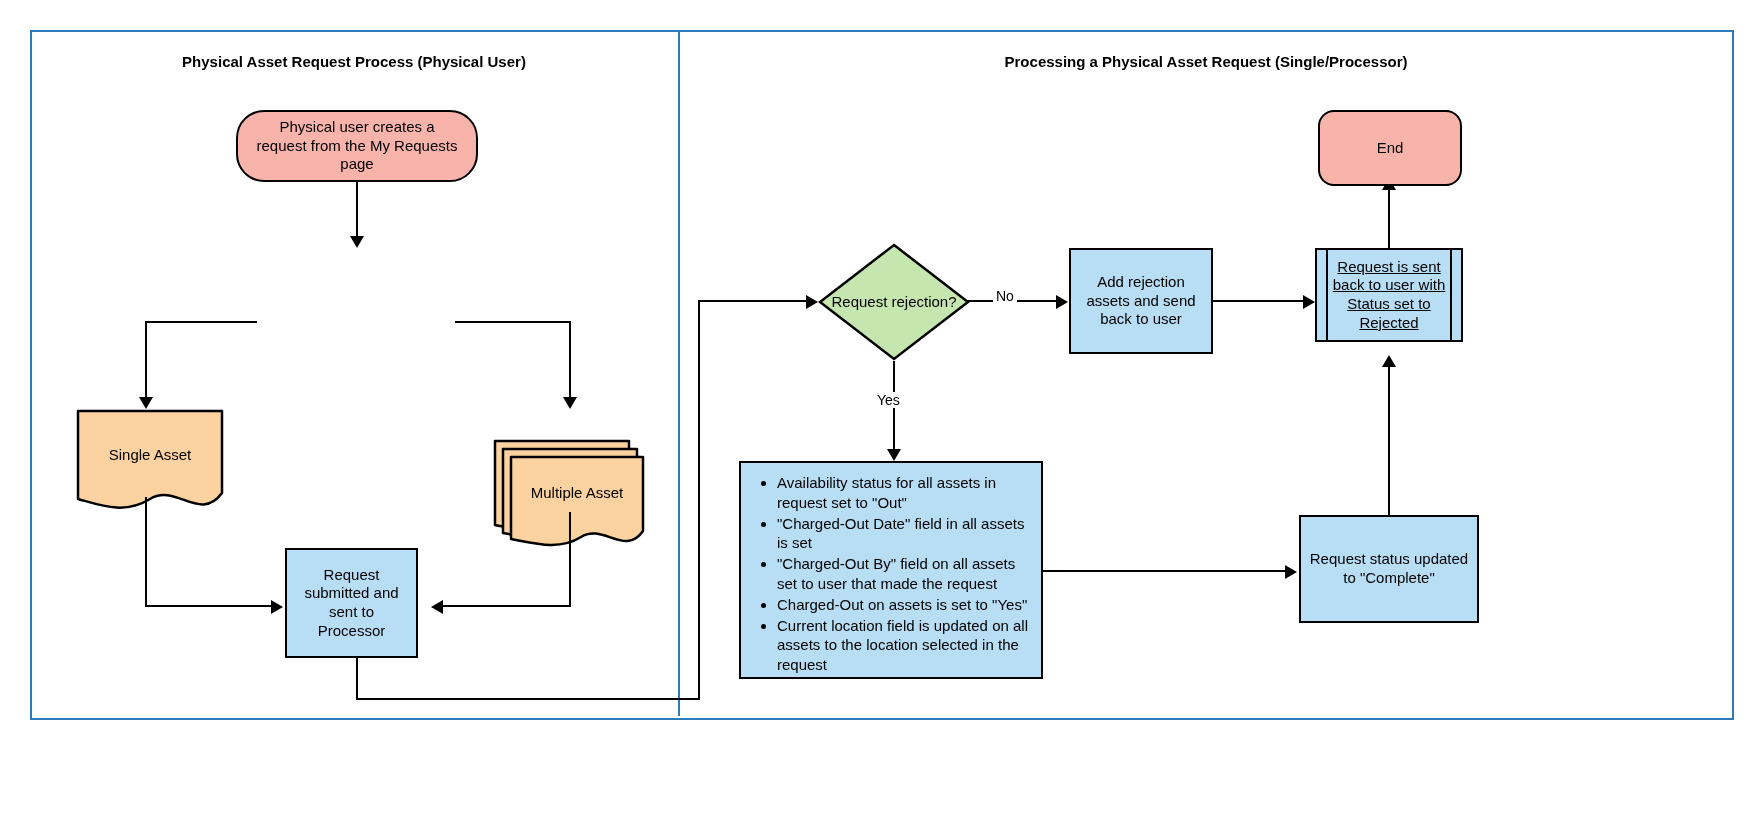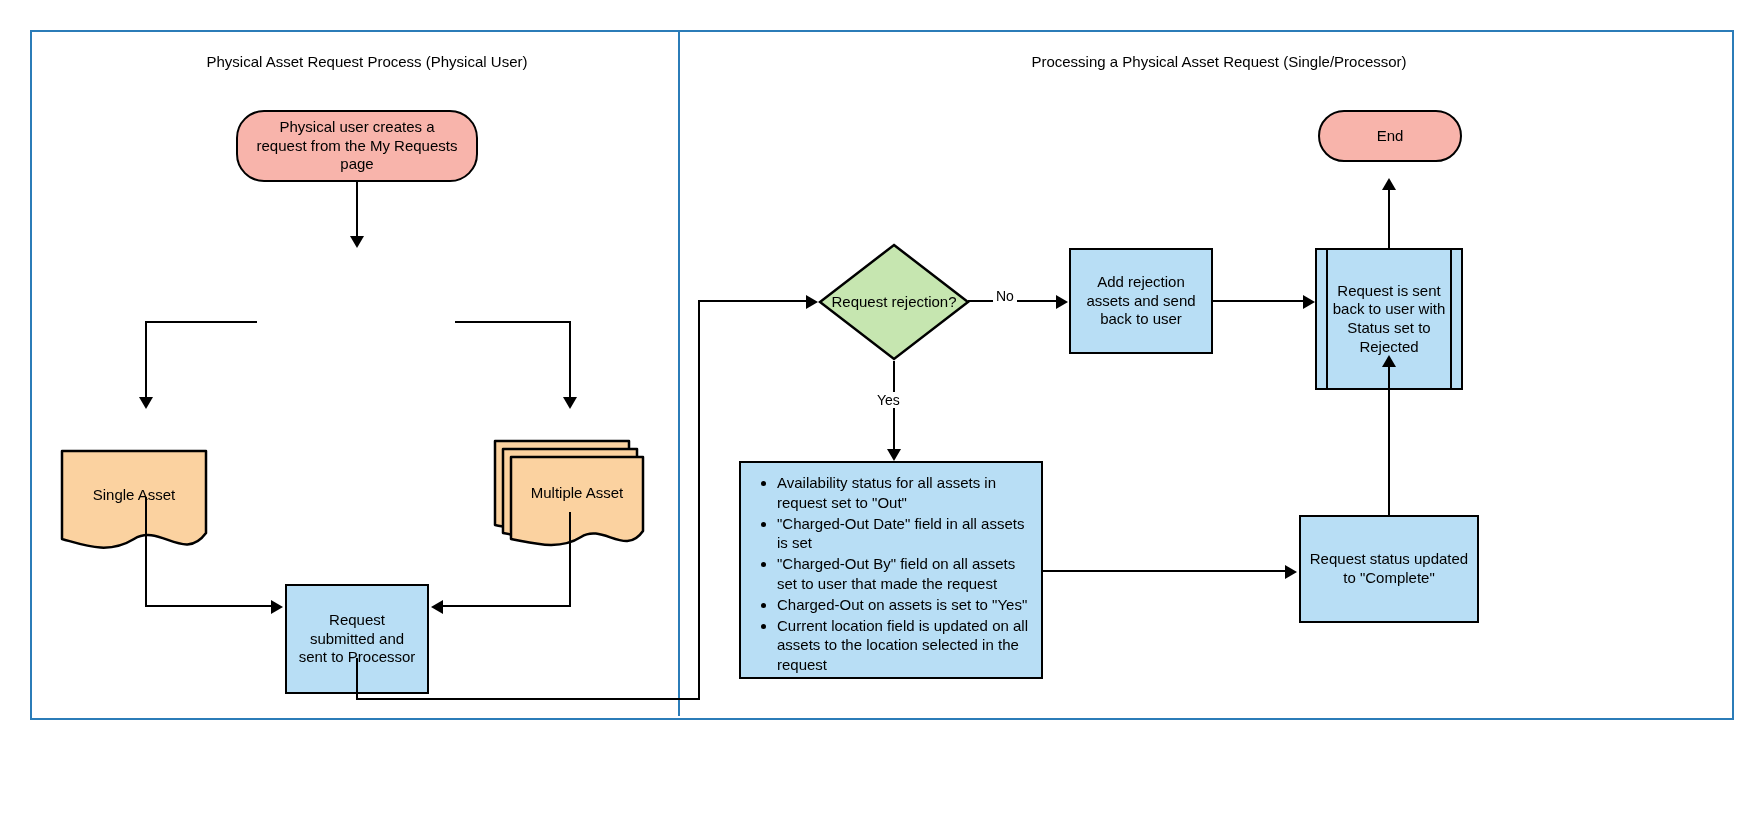--- a/index.html
+++ b/index.html
@@ -2,22 +2,22 @@
 <html><head>
 <meta charset="utf-8">
 <style>
   html,body{margin:0;padding:0;background:#ffffff;}
   body{width:1760px;height:840px;font-family:"Liberation Sans",sans-serif;}
   #stage{position:relative;width:1760px;height:840px;overflow:hidden;background:#fff;}
 
   .pool{position:absolute;border:2px solid #2b7cb8;background:transparent;}
   .lane-divider{position:absolute;width:2px;background:#2b7cb8;}
 
-  .lane-title{position:absolute;font-weight:normal;font-size:15px;color:#000;
-              text-align:center;white-space:nowrap;margin-left:13px;}
+  .lane-title{position:absolute;font-weight:bold;font-size:15px;color:#000;
+              text-align:center;white-space:nowrap;}
 
   .node{position:absolute;box-sizing:border-box;display:flex;align-items:center;
         justify-content:center;text-align:center;color:#000;font-size:15px;
         line-height:1.25;}
 
   .terminator{border:2px solid #000;background:#f8b4ab;border-radius:28px;}
   .process{border:2px solid #000;background:#b8def5;}
   .decision-wrap{position:absolute;}
   .decision-wrap svg{position:absolute;left:0;top:0;}
   .decision-label{position:absolute;left:0;top:0;width:100%;height:100%;
@@ -71,21 +71,21 @@
 
 
   <div class="edge h" style="left:145px;top:321px;width:112px;"></div>
   <div class="edge v" style="left:145px;top:321px;height:84px;"></div>
   <div class="arrow down" style="left:139px;top:397px;"></div>
 
   <div class="edge h" style="left:455px;top:321px;width:116px;"></div>
   <div class="edge v" style="left:569px;top:321px;height:84px;"></div>
   <div class="arrow down" style="left:563px;top:397px;"></div>
 
-  <div class="doc-wrap" style="left:60px;top:409px;width:148px;height:105px;margin-top:40px;">
+  <div class="doc-wrap" style="left:76px;top:409px;width:148px;height:105px;">
     <svg width="148" height="105" viewBox="0 0 148 105">
       <path d="M2,2 L146,2 L146,84 C124,114 100,74 74,90 C48,106 24,96 2,90 Z" fill="#fbd2a0" stroke="#000" stroke-width="2.5" stroke-linejoin="round"></path>
     </svg>
     <div class="doc-label">Single Asset</div>
   </div>
 
   <div class="doc-wrap" style="left:493px;top:404px;width:152px;height:115px;margin-top:35px;">
     <svg width="152" height="115" viewBox="0 0 152 115">
       <path d="M2,2 L136,2 L136,78 C118,104 96,70 74,84 C52,98 24,90 2,86 Z" fill="#fbd2a0" stroke="#000" stroke-width="2.5" stroke-linejoin="round"></path>
       <path d="M10,10 L144,10 L144,86 C126,112 104,78 82,92 C60,106 32,98 10,94 Z" fill="#fbd2a0" stroke="#000" stroke-width="2.5" stroke-linejoin="round"></path>
@@ -95,21 +95,21 @@
   </div>
 
   <div class="edge v" style="left:145px;top:497px;height:110px;"></div>
   <div class="edge h" style="left:145px;top:605px;width:128px;"></div>
   <div class="arrow right" style="left:271px;top:600px;"></div>
 
   <div class="edge v" style="left:569px;top:512px;height:95px;"></div>
   <div class="edge h" style="left:443px;top:605px;width:128px;"></div>
   <div class="arrow left" style="left:431px;top:600px;"></div>
 
-  <div class="node process" style="left:285px;top:548px;width:144px;height:110px;padding:16px 8px;margin-top:36px;">Request submitted and sent to Processor</div>
+  <div class="node process" style="left:285px;top:548px;width:133px;height:110px;padding:16px 8px;">Request submitted and sent to Processor</div>
 
   <div class="edge v" style="left:356px;top:658px;height:42px;"></div>
   <div class="edge h" style="left:356px;top:698px;width:344px;"></div>
   <div class="edge v" style="left:698px;top:300px;height:398px;"></div>
   <div class="edge h" style="left:698px;top:300px;width:114px;"></div>
   <div class="arrow right" style="left:806px;top:295px;"></div>
 
   <div class="decision-wrap" style="left:818px;top:243px;width:152px;height:118px;">
     <svg width="152" height="118" viewBox="0 0 152 118">
       <polygon points="76,2 150,59 76,116 2,59" fill="#c6e6b0" stroke="#000" stroke-width="2.5"></polygon>
@@ -119,30 +119,30 @@
 
   <div class="edge h" style="left:968px;top:300px;width:92px;"></div>
   <div class="edgelabel" style="left:993px;top:288px;">No</div>
   <div class="arrow right" style="left:1056px;top:295px;"></div>
 
   <div class="node process" style="left:1069px;top:248px;width:144px;height:106px;padding:0 6px;">Add rejection assets and send back to user</div>
 
   <div class="edge h" style="left:1213px;top:300px;width:98px;"></div>
   <div class="arrow right" style="left:1303px;top:295px;"></div>
 
-  <div class="predef" style="left:1315px;top:248px;width:148px;height:142px;padding:0 14px;">
+  <div class="predef" style="left:1315px;top:248px;width:148px;height:94px;padding:0 14px;text-decoration:underline;">
     <span class="bar" style="left:9px;"></span>
     <span class="bar" style="right:9px;"></span>
     <span>Request is sent back to user with Status set to Rejected</span>
   </div>
 
   <div class="edge v" style="left:1388px;top:182px;height:66px;"></div>
   <div class="arrow up" style="left:1382px;top:178px;"></div>
 
-  <div class="node terminator" style="left:1318px;top:110px;width:144px;height:52px;">End</div>
+  <div class="node terminator" style="left:1318px;top:110px;width:144px;height:76px;border-radius:16px;">End</div>
 
   <div class="edge v" style="left:893px;top:361px;height:96px;"></div>
   <div class="edgelabel" style="left:874px;top:392px;">Yes</div>
   <div class="arrow down" style="left:887px;top:449px;"></div>
 
   <div class="bulletbox" style="left:739px;top:461px;width:304px;height:218px;">
     <ul>
       <li>Availability status for all assets in request set to "Out"</li>
       <li>"Charged-Out Date" field in all assets is set</li>
       <li>"Charged-Out By" field on all assets set to user that made the request</li>

